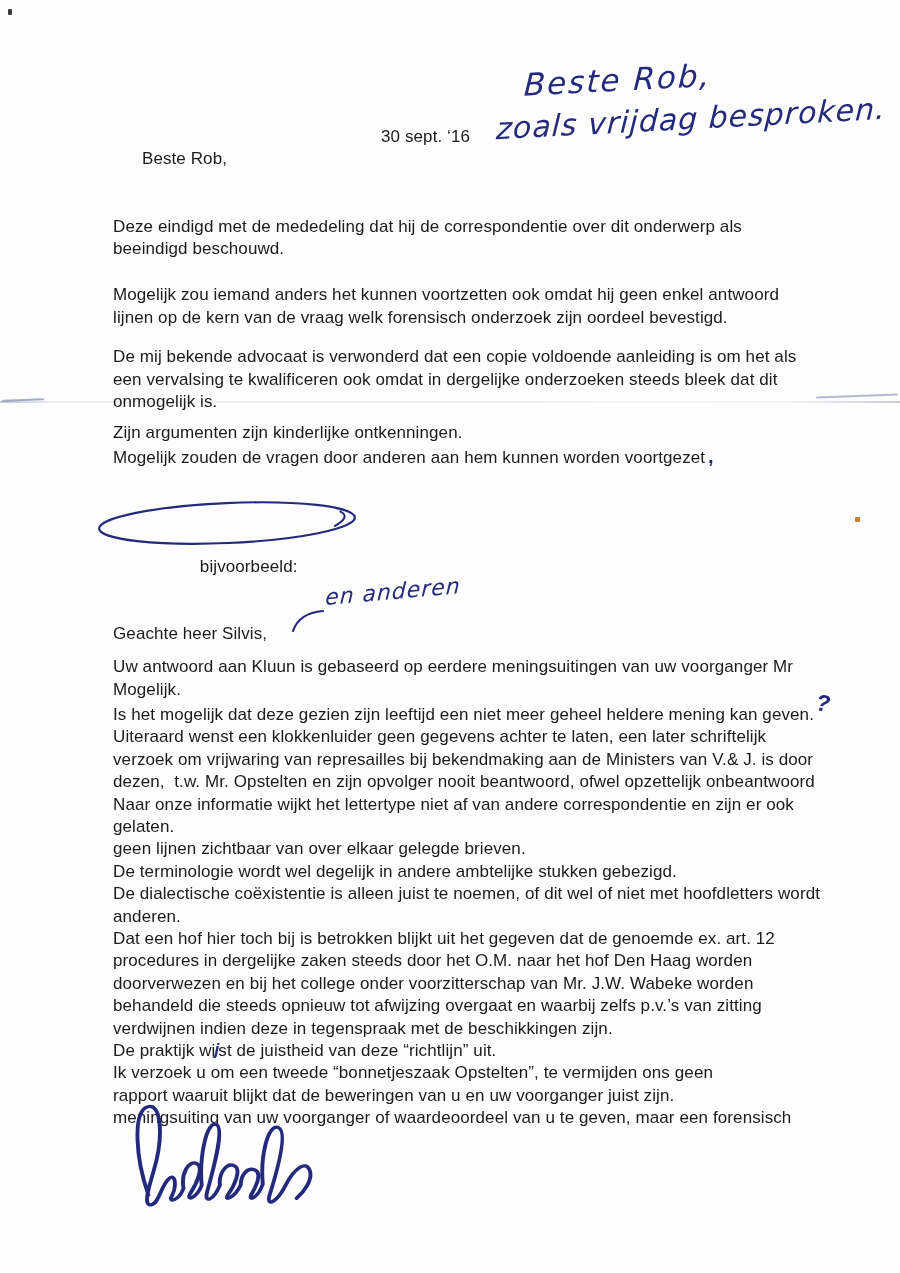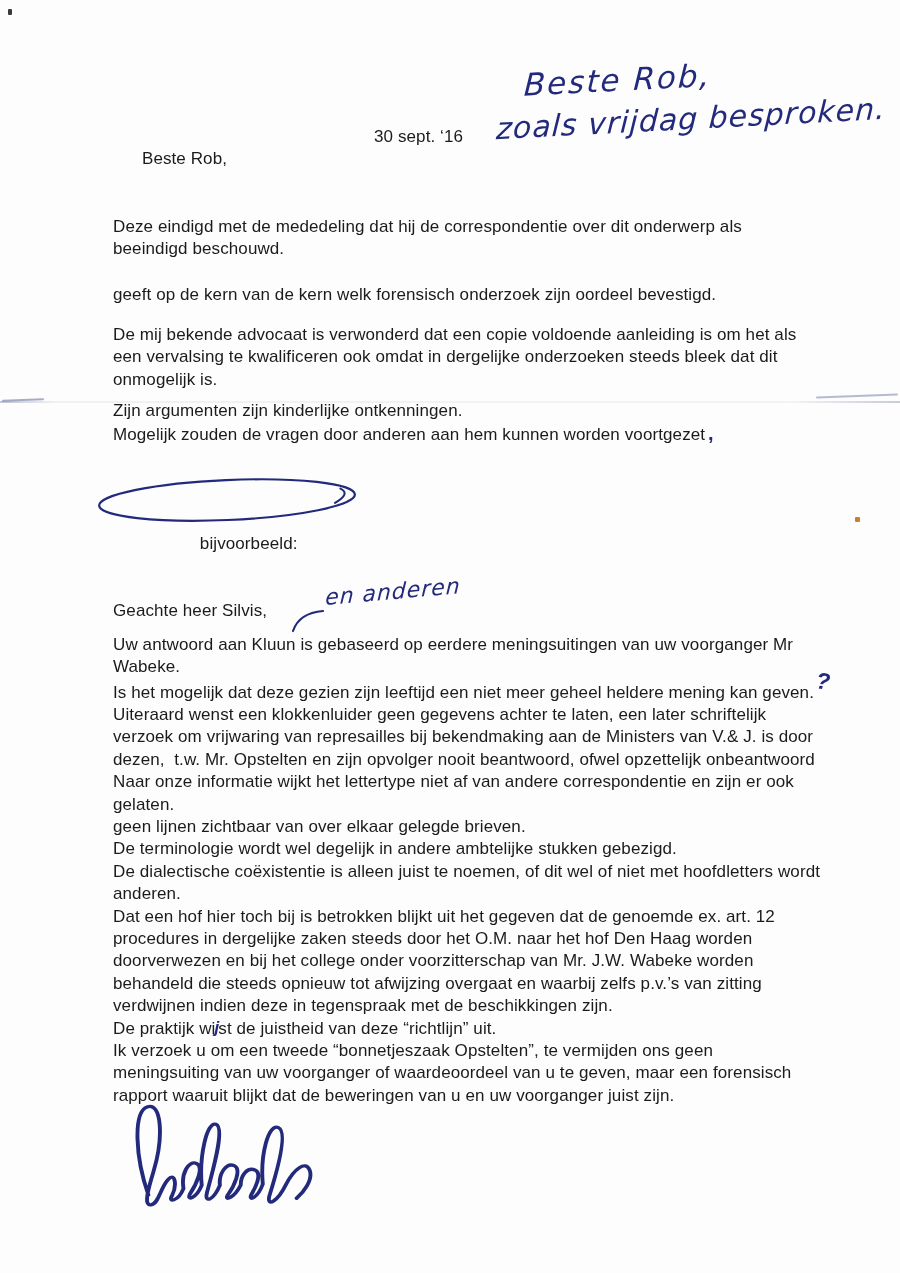--- a/index.html
+++ b/index.html
@@ -12,21 +12,21 @@
     background:var(--paper); overflow:hidden;
     font-family:"Liberation Sans", sans-serif; color:var(--text);
   }
   
   .typed{
     position:absolute; left:113px; top:126px; width:782px;
     font-size:17px; line-height:22.4px; letter-spacing:0.1px;
   }
   .ln{white-space:pre;}
   .greeting{position:relative;}
-  .date{position:absolute; left:261px; top:0;}
+  .date{position:absolute; left:268px; top:0;}
   .p1{margin-top:48px;} .p2{} .p3{margin-top:24px;}
   .p4{margin-top:17px;} .p5{margin-top:9px;} .p6{margin-top:19px;}
   .bodytext{margin-top:11px;}
   
   .hw{color:var(--ink); font-style:italic; font-family:"DejaVu Sans", sans-serif;}
   .top-note{
     position:absolute; left:495px; top:58px; transform:rotate(-3deg);
   }
   .top-note .l1{font-size:31px; margin-left:30px; letter-spacing:2px; transform:skewX(-6deg);}
   .top-note .l2{font-size:30px; margin-top:7px; letter-spacing:1px; transform:skewX(-6deg);}
@@ -85,21 +85,22 @@
       <span class="date">30 sept. ‘16</span>
     </div>
 
 
     <div class="p2">
       <div class="ln">Deze eindigd met de mededeling dat hij de correspondentie over dit onderwerp als</div>
       <div class="ln">beeindigd beschouwd.</div>
     </div>
 
     <div class="p3">
-      <div class="ln">geeft op de kern van de kern welk forensisch onderzoek zijn oordeel bevestigd.</div>
+      <div class="ln">Mogelijk zou iemand anders het kunnen voortzetten ook omdat hij geen enkel antwoord</div>
+      <div class="ln">lijnen op de kern van de vraag welk forensisch onderzoek zijn oordeel bevestigd.</div>
     </div>
 
     <div class="p4">
       <div class="ln">De mij bekende advocaat is verwonderd dat een copie voldoende aanleiding is om het als</div>
       <div class="ln">een vervalsing te kwalificeren ook omdat in dergelijke onderzoeken steeds bleek dat dit</div>
       <div class="ln">onmogelijk is.</div>
     </div>
 
     <div class="p5">
       <div class="ln">Zijn argumenten zijn kinderlijke ontkenningen.</div>
@@ -119,40 +120,40 @@
       <div class="ln">Geachte heer Silvis,</div>
     </div>
 
     <svg class="caret-svg hw" width="34" height="26" viewBox="0 0 34 26">
       <path d="M2,24 Q8,6 32,4" fill="none" stroke="currentColor" stroke-width="2.2" stroke-linecap="round"></path>
     </svg>
     <div class="insertion hw">en anderen</div>
 
     <div class="bodytext">
       <div class="ln">Uw antwoord aan Kluun is gebaseerd op eerdere meningsuitingen van uw voorganger Mr</div>
-      <div class="ln">Wabeke.</div>
+      <div class="ln">Mogelijk.</div>
       <div class="ln"><span>Is het mogelijk dat deze gezien zijn leeftijd een niet meer geheel heldere mening kan geven.</span><span class="hw-q">?</span></div>
       <div class="ln">Uiteraard wenst een klokkenluider geen gegevens achter te laten, een later schriftelijk</div>
       <div class="ln">verzoek om vrijwaring van represailles bij bekendmaking aan de Ministers van V.&amp; J. is door</div>
       <div class="ln">dezen,  t.w. Mr. Opstelten en zijn opvolger nooit beantwoord, ofwel opzettelijk onbeantwoord</div>
       <div class="ln">Naar onze informatie wijkt het lettertype niet af van andere correspondentie en zijn er ook</div>
       <div class="ln">gelaten.</div>
       <div class="ln">geen lijnen zichtbaar van over elkaar gelegde brieven.</div>
       <div class="ln">De terminologie wordt wel degelijk in andere ambtelijke stukken gebezigd.</div>
       <div class="ln">De dialectische coëxistentie is alleen juist te noemen, of dit wel of niet met hoofdletters wordt</div>
       <div class="ln">anderen.</div>
       <div class="ln">Dat een hof hier toch bij is betrokken blijkt uit het gegeven dat de genoemde ex. art. 12</div>
       <div class="ln">procedures in dergelijke zaken steeds door het O.M. naar het hof Den Haag worden</div>
       <div class="ln">doorverwezen en bij het college onder voorzitterschap van Mr. J.W. Wabeke worden</div>
       <div class="ln">behandeld die steeds opnieuw tot afwijzing overgaat en waarbij zelfs p.v.’s van zitting</div>
       <div class="ln">verdwijnen indien deze in tegenspraak met de beschikkingen zijn.</div>
       <div class="ln"><span>De praktijk wi</span><span class="hw-j">j</span><span>st de juistheid van deze “richtlijn” uit.</span></div>
       <div class="ln">Ik verzoek u om een tweede “bonnetjeszaak Opstelten”, te vermijden ons geen</div>
+      <div class="ln">rapport waaruit blijkt dat de beweringen van u en uw voorganger juist zijn.</div>
       <div class="ln">meningsuiting van uw voorganger of waardeoordeel van u te geven, maar een forensisch</div>
-      <div class="ln">rapport waaruit blijkt dat de beweringen van u en uw voorganger juist zijn.</div>
     </div>
   </div>
 
   <svg class="sig-svg" width="195" height="125" viewBox="0 0 150 115" preserveAspectRatio="none">
     <title>Richard</title>
     <path d="M18,92 C8,58 6,16 17,11 C28,6 30,38 22,70 C18,86 14,102 20,101
              C26,100 27,86 33,78 C39,70 40,84 36,93 C33,99 41,98 45,86
              C43,72 49,60 55,63 C61,66 55,82 50,91 C47,98 55,95 59,83
              C57,56 63,24 70,27 C77,30 68,68 63,90 C61,100 68,97 73,83
              C72,72 78,62 84,65 C90,68 84,84 79,92 C76,98 84,95 89,83

